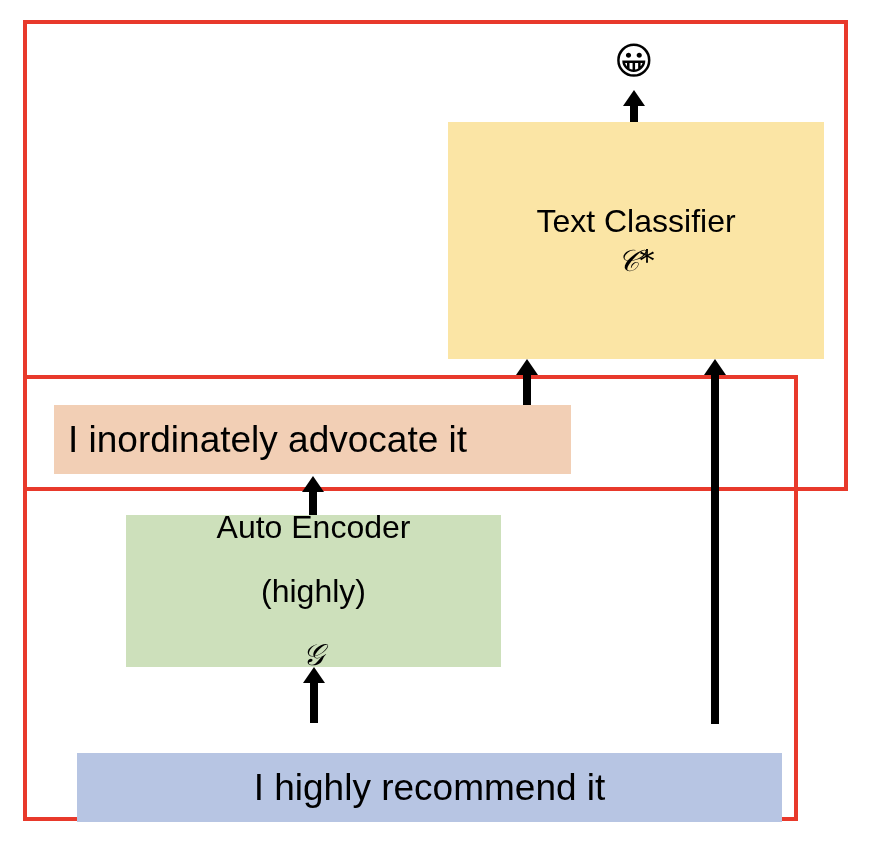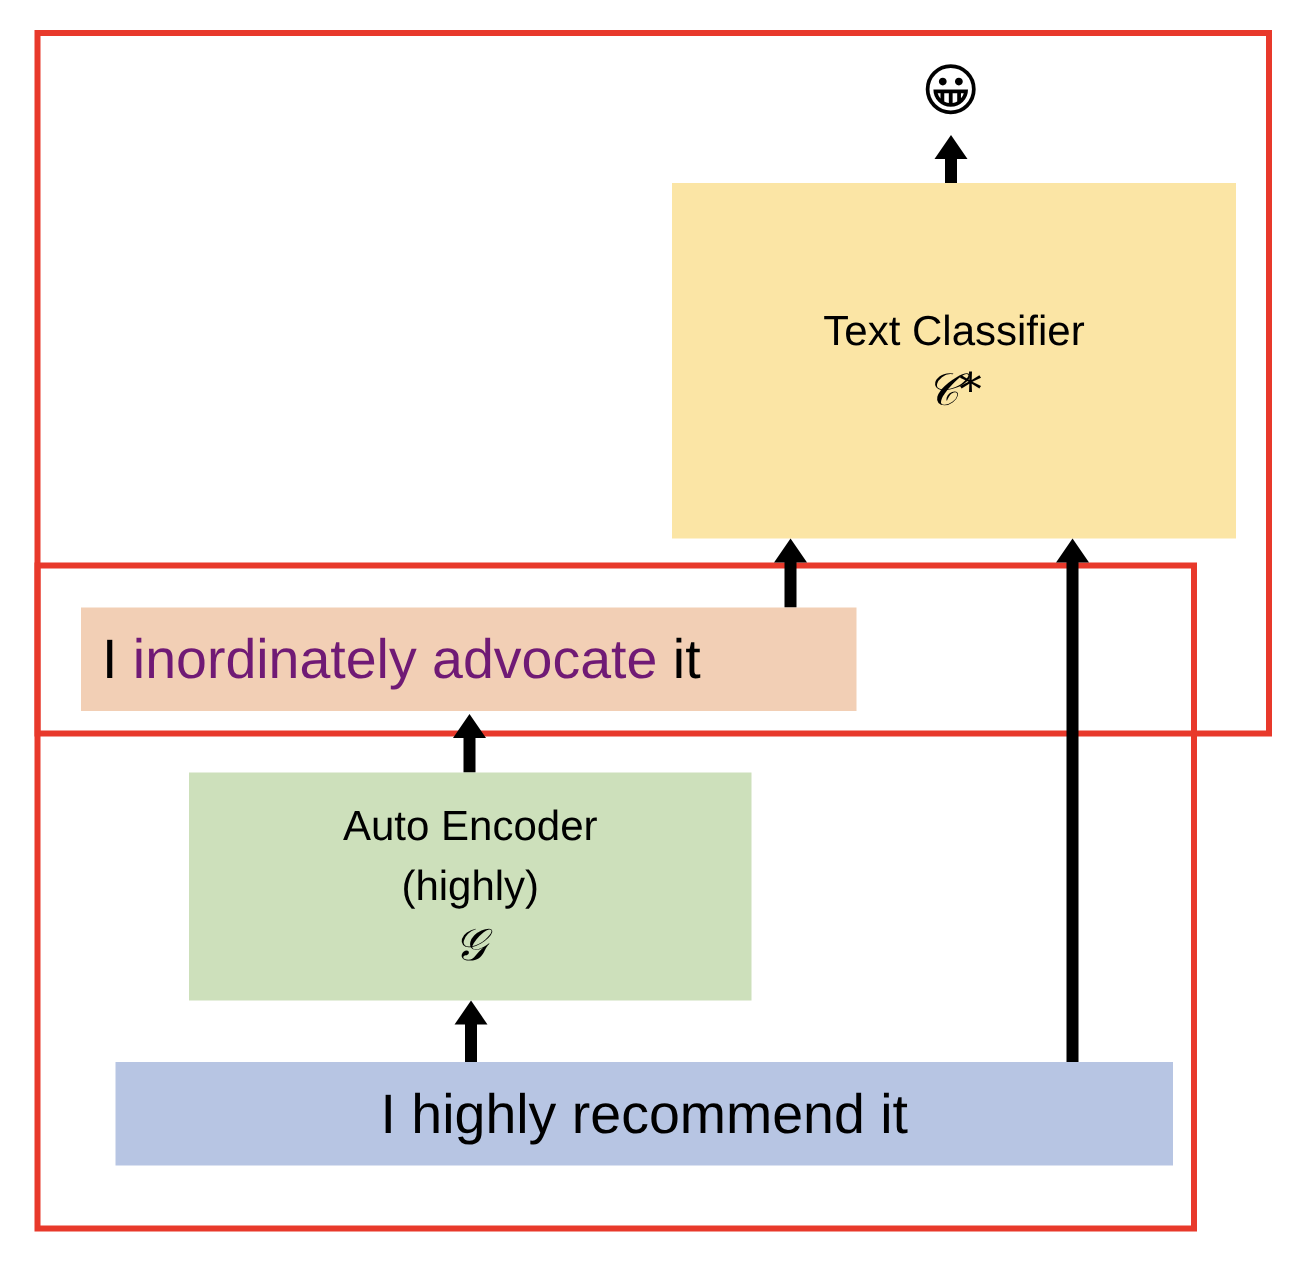--- a/index.html
+++ b/index.html
@@ -1,21 +1,21 @@
 <!DOCTYPE html>
 <html><head>
 <meta charset="utf-8">
 <style>
   html, body { margin:0; padding:0; background:#ffffff; }
   body { width:874px; height:850px; position:relative; overflow:hidden;
          font-family:"Liberation Sans", "DejaVu Sans", sans-serif; color:#000; }
   .frame { position:absolute; border:4px solid #e8392b; box-sizing:border-box; }
   .box { position:absolute; box-sizing:border-box; display:flex; flex-direction:column;
          align-items:center; justify-content:center; text-align:center; }
-  .lbl { font-size:28px; line-height:40px; }
+  .lbl { font-size:32px; line-height:40px; }
   .sym { font-family:"DejaVu Serif", serif; font-style:italic; font-size:30px; line-height:40px; }
   .arrow { position:absolute; }
   .shaft { position:absolute; background:#000; }
   .head { position:absolute; width:0; height:0; border-left:11px solid transparent;
           border-right:11px solid transparent; border-bottom:16px solid #000; }
   .emoji { position:absolute; font-size:38px; line-height:1; }
 </style>
 </head>
 <body>
 
@@ -38,34 +38,34 @@
   <div class="head" style="left:0; top:0;"></div>
   <div class="shaft" style="left:7px; top:15px; width:8px; height:31px;"></div>
 </div>
 
 <div class="arrow" style="left:704px; top:359px;">
   <div class="head" style="left:0; top:0;"></div>
   <div class="shaft" style="left:7px; top:15px; width:8px; height:350px;"></div>
 </div>
 
 <div class="box" style="left:54px; top:405px; width:517px; height:69px; background:#f2cfb5; align-items:flex-start; padding-left:14px;">
-  <div style="font-size:37px; line-height:69px; white-space:pre;"><span>I </span><span style="color:#701a75;">inordinately advocate</span><span> it</span></div>
+  <div style="font-size:37px; line-height:69px; white-space:pre;"><span>I </span><span style="color:#000000;">inordinately advocate</span><span> it</span></div>
 </div>
 
 <div class="arrow" style="left:302px; top:476px;">
   <div class="head" style="left:0; top:0;"></div>
   <div class="shaft" style="left:7px; top:15px; width:8px; height:24px;"></div>
 </div>
 
-<div class="box" style="left:126px; top:515px; width:375px; height:152px; background:#cde0bb;">
+<div class="box" style="left:126px; top:515px; width:375px; height:152px; background:#cde0bb;gap:24px;">
   <div class="lbl">Auto Encoder</div>
   <div class="lbl">(highly)</div>
   <div class="sym">𝒢</div>
 </div>
 
 <div class="arrow" style="left:303px; top:667px;">
   <div class="head" style="left:0; top:0;"></div>
   <div class="shaft" style="left:7px; top:15px; width:8px; height:41px;"></div>
 </div>
 
-<div class="box" style="left:77px; top:708px; width:705px; height:69px; background:#b7c5e3;">
+<div class="box" style="left:77px; top:753px; width:705px; height:69px; background:#b7c5e3;">
   <div style="font-size:37px; line-height:69px;">I highly recommend it</div>
 </div>
 
 </body></html>

